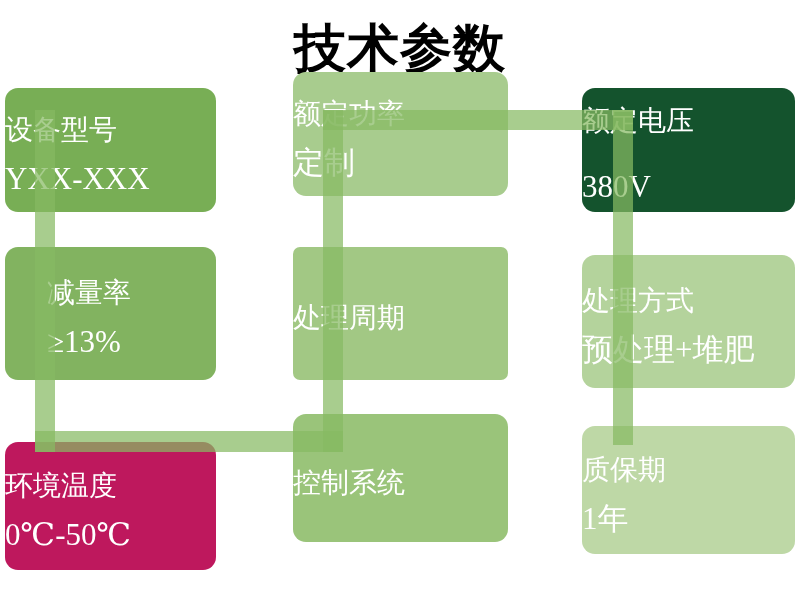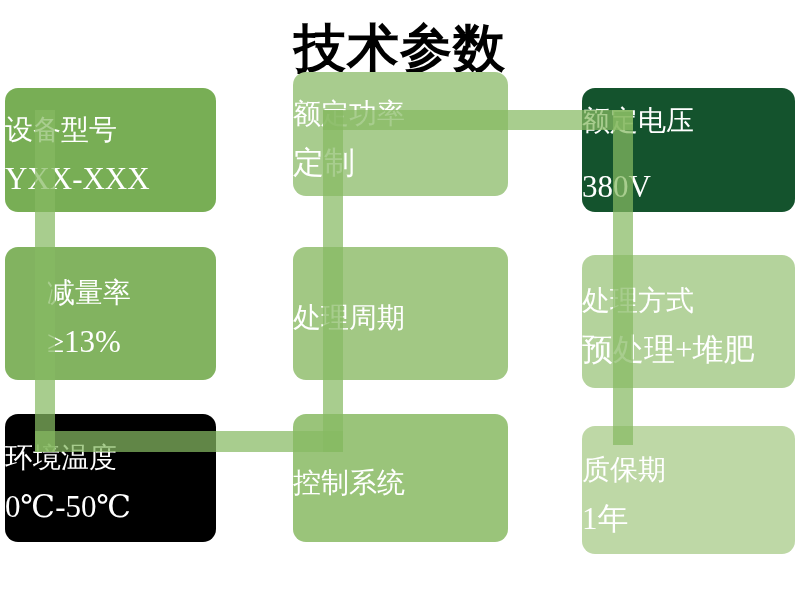--- a/index.html
+++ b/index.html
@@ -46,28 +46,28 @@
     <div class="value">定制</div>
   </div>
   <div class="card b3" style="background: #14532d; gap: 32px;">
     <div class="label">额定电压</div>
     <div class="value">380V</div>
   </div>
   <div class="card b4" style="background: rgb(130, 179, 96); padding-left: 42px;">
     <div class="label">减量率</div>
     <div class="value">≥13%</div>
   </div>
-  <div class="card b5" style="background: rgb(162, 200, 132);">
+  <div class="card b5" style="background: rgb(162, 200, 132); border-radius: 7px;">
     <div class="label">处理周期</div>
   </div>
   <div class="card b6" style="background: rgb(180, 211, 156); margin-top: 8px;">
     <div class="label">处理方式</div>
     <div class="value">预处理+堆肥</div>
   </div>
-  <div class="card b7" style="background: #000000;">
+  <div class="card b7" style="background: #be185d; margin-top: 28px;">
     <div class="label">环境温度</div>
     <div class="value">0℃-50℃</div>
   </div>
   <div class="card b8" style="background: rgb(154, 196, 122);">
     <div class="label">控制系统</div>
   </div>
   <div class="card b9" style="background: rgb(190, 216, 166);">
     <div class="label">质保期</div>
     <div class="value">1年</div>
   </div>

